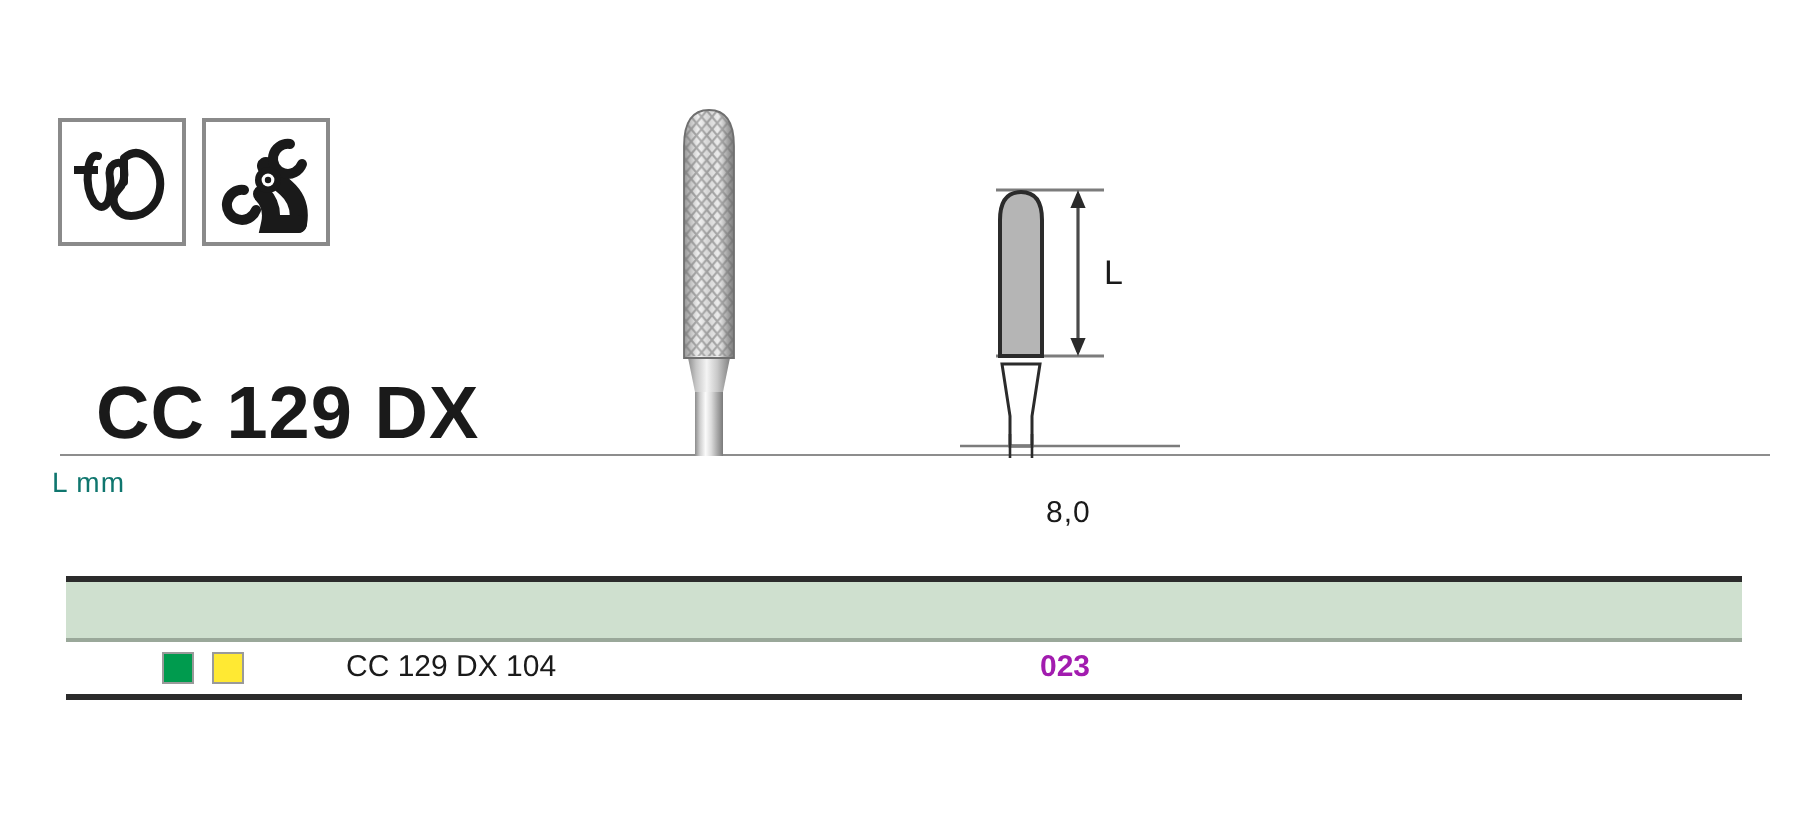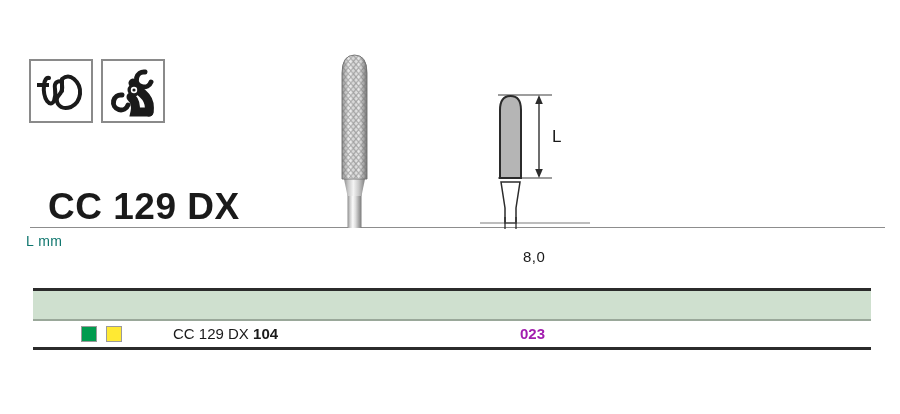--- a/index.html
+++ b/index.html
@@ -130,21 +130,21 @@
   .swatch-green { left: 48px; background: #009B4E; }
   .swatch-yellow { left: 73px; background: #FFE933; }
   .cell-name {
     position: absolute;
     left: 140px;
     top: 4px;
     font-size: 15px;
     color: #1a1a1a;
     white-space: nowrap;
   }
-  .cell-name b { font-weight: bold; }
+  .cell-name b { font-weight: normal; }
   .cell-size {
     position: absolute;
     left: 487px;
     top: 4px;
     font-size: 15px;
     font-weight: bold;
     color: #a21caf;
   }
 </style>
 </head>

